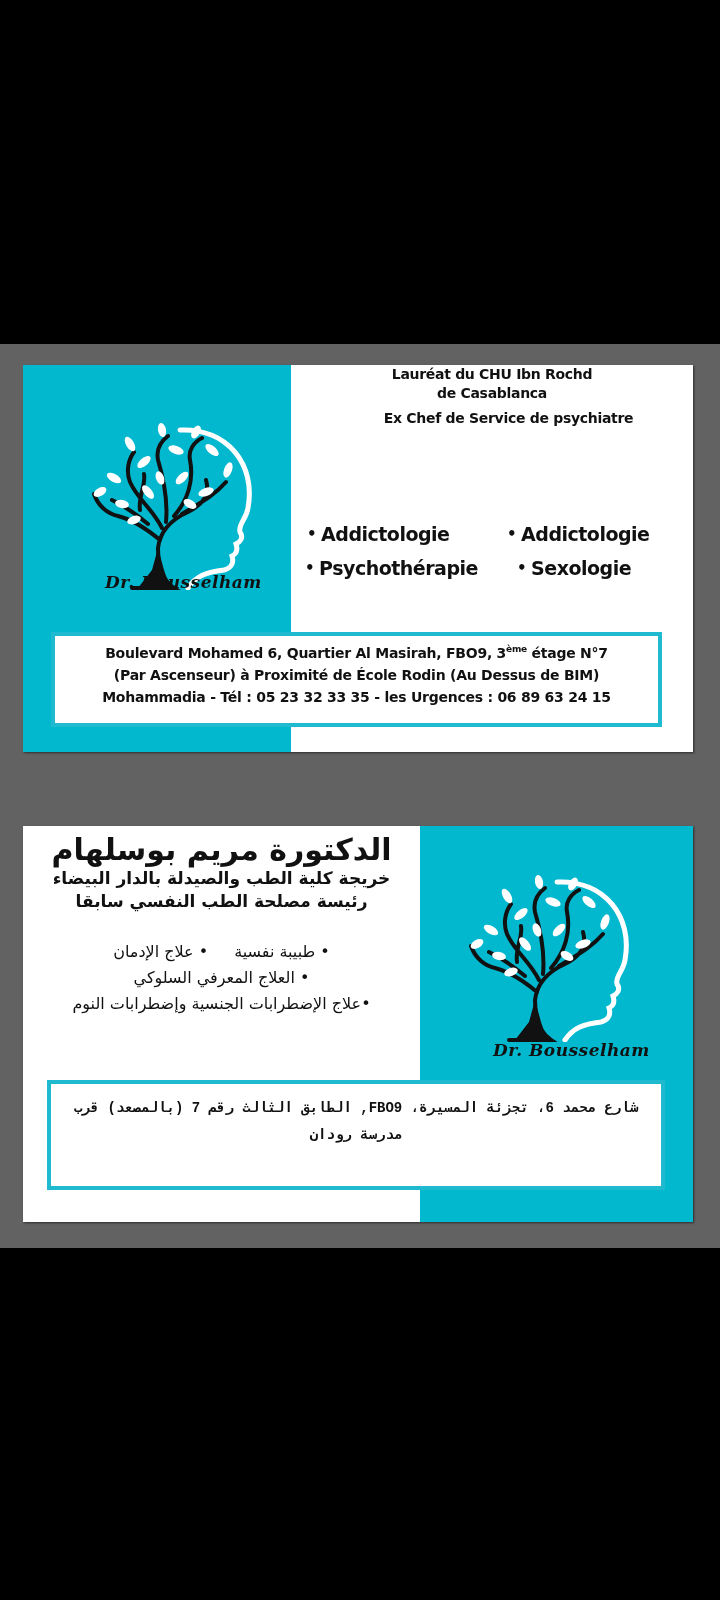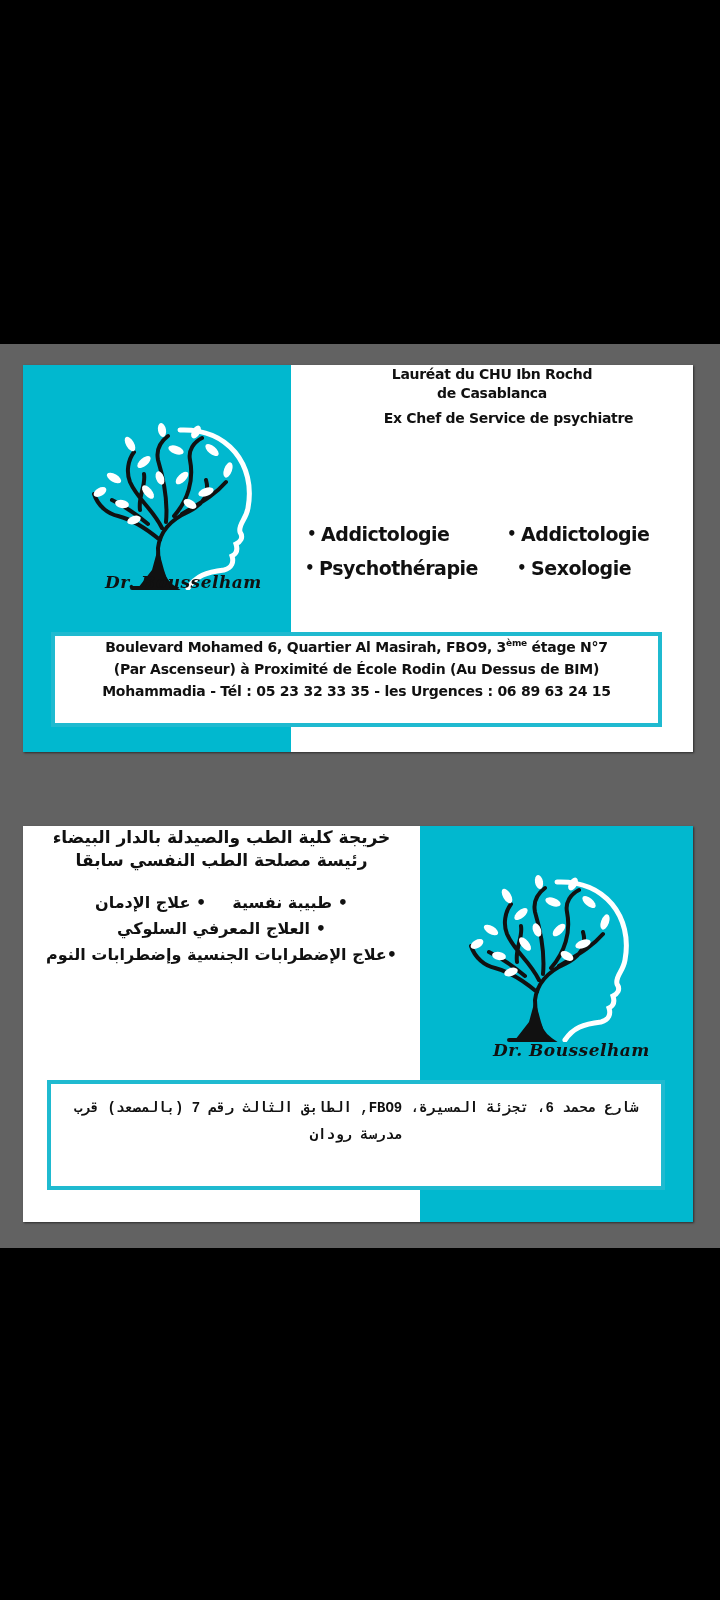--- a/index.html
+++ b/index.html
@@ -21,26 +21,26 @@
   .card1 .sig { left:82px; top:207px; }
   .card2 .sig { left:470px; top:214px; }
   .info1 { position:absolute; left:268px; top:0; width:402px; text-align:center; color:#111; }
   .name1 { margin-top:27px; font-family:"DejaVu Sans Condensed","DejaVu Sans", sans-serif; font-weight:bold; font-size:21px; letter-spacing:-0.4px; }
   .sub1 { font-weight:bold; font-size:14px; line-height:19px; letter-spacing:-0.3px; }
   .sub1.l3 { margin-top:6px;padding-left:33px; }
   .specs1 { position:absolute; top:158px; left:12px; width:380px; font-weight:bold; font-size:19px; letter-spacing:-0.5px; }
   .spec { position:absolute; white-space:nowrap; }
   .spec .dot { font-size:15px; margin-right:5px; vertical-align:2px; }
   .addr { position:absolute; background:#fff; border:4px solid #1fbad0; text-align:center; color:#111; font-weight:bold; }
-  .card1 .addr { left:28px; top:267px; width:611px; height:95px; font-size:14px; line-height:22px; letter-spacing:-0.25px; box-sizing:border-box; }
+  .card1 .addr { left:28px; top:267px; width:611px; height:95px; font-size:14px; line-height:22px; letter-spacing:-0.25px; padding-top:6px; box-sizing:border-box; }
   .addr sup { font-size:9px; vertical-align:6px; line-height:0; }
   .info2 { position:absolute; left:0; top:0; width:397px; text-align:center; color:#111; direction:rtl; }
   .name2 { margin-top:4px; font-weight:bold; font-size:30px; padding-top:2px; }
   .sub2 { font-weight:bold; font-size:17px; line-height:23px; }
-  .specs2 { margin-top:18px; font-weight:bold; font-size:16px; line-height:26px; }
+  .specs2 { margin-top:26px; font-weight:normal; font-size:16px; line-height:26px; }
   .specs2 .row { white-space:nowrap; }
   .specs2 .gap { display:inline-block; width:26px; }
   .card2 .addr { left:24px; top:254px; width:618px; height:110px; direction:rtl; font-size:14px; line-height:27px; padding:11px 14px 0 14px; box-sizing:border-box; text-align:center;font-family:Liberation Mono, monospace; }
   .card2 .addr .ph { display:block; font-size:16px; }
 </style>
 </head>
 <body>
 
 <div class="viewer">
 
@@ -111,20 +111,21 @@
         <ellipse cx="70" cy="72" rx="8" ry="4" transform="rotate(50 70 72)"></ellipse>
         <ellipse cx="104" cy="58" rx="8" ry="4" transform="rotate(-45 104 58)"></ellipse>
         <ellipse cx="82" cy="58" rx="7" ry="4" transform="rotate(70 82 58)"></ellipse>
         <ellipse cx="56" cy="100" rx="7" ry="4" transform="rotate(-20 56 100)"></ellipse>
         <ellipse cx="112" cy="84" rx="7" ry="4" transform="rotate(30 112 84)"></ellipse>
       </g>
     </svg>
     <div class="sig">Dr. Bousselham</div>
 
     <div class="info2">
+      <div class="name2">الدكتورة مريم بوسلهام</div>
       <div class="sub2">خريجة كلية الطب والصيدلة بالدار البيضاء</div>
       <div class="sub2">رئيسة مصلحة الطب النفسي سابقا</div>
       <div class="specs2">
         <div class="row">
           <span><span>•</span> <span>طبيبة نفسية</span></span><span class="gap"></span><span><span>•</span> <span>علاج الإدمان</span></span>
         </div>
         <div class="row">
           <span>•</span> <span>العلاج المعرفي السلوكي</span>
         </div>
         <div class="row">

